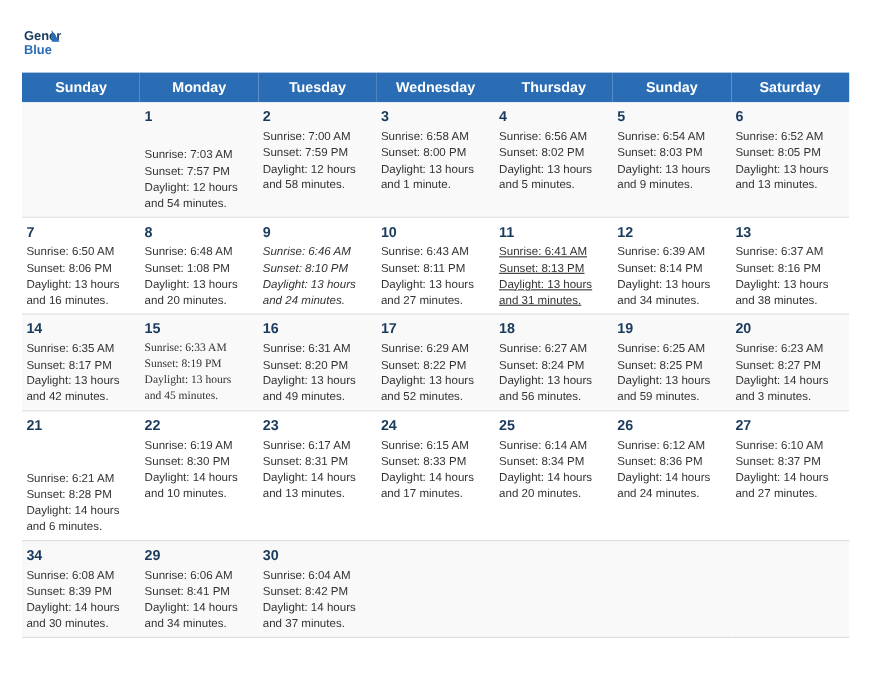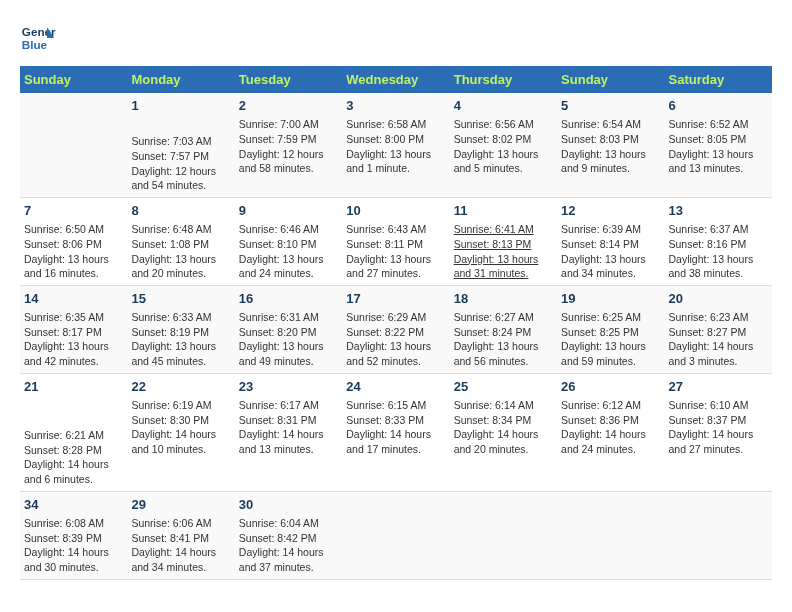--- a/index.html
+++ b/index.html
@@ -37,23 +37,23 @@
       font-size: 16px;
       color: #333;
     }
     table {
       width: 100%;
       border-collapse: collapse;
       font-size: 11px;
     }
     thead tr th {
       background: #2a6db5;
-      color: #bef264;
+      color: #ffffff;
       padding: 6px 4px;
-      text-align: left;
+      text-align: center;
       font-size: 13px;
       font-weight: bold;
     }
     tbody tr td {
       vertical-align: top;
       padding: 4px 4px;
       border-bottom: 1px solid #ddd;
       min-height: 80px;
       line-height: 1.4;
       color: #333;
@@ -158,21 +158,21 @@
         </td>
         <td>
           <span class="day-num">8</span>
           <div class="day-info" style="white-space: pre-line;">Sunrise: 6:48 AM
 Sunset: 1:08 PM
 Daylight: 13 hours
 and 20 minutes.</div>
         </td>
         <td>
           <span class="day-num">9</span>
-          <div class="day-info" style="white-space: pre-line;">Sunrise: 6:46 AM
+          <div class="day-info" style="white-space: pre-line; font-style: italic;">Sunrise: 6:46 AM
 Sunset: 8:10 PM
 Daylight: 13 hours
 and 24 minutes.</div>
         </td>
         <td>
           <span class="day-num">10</span>
           <div class="day-info" style="white-space: pre-line;">Sunrise: 6:43 AM
 Sunset: 8:11 PM
 Daylight: 13 hours
 and 27 minutes.</div>
@@ -202,21 +202,21 @@
       <tr>
         <td>
           <span class="day-num">14</span>
           <div class="day-info" style="white-space: pre-line;">Sunrise: 6:35 AM
 Sunset: 8:17 PM
 Daylight: 13 hours
 and 42 minutes.</div>
         </td>
         <td>
           <span class="day-num">15</span>
-          <div class="day-info" style="white-space: pre-line;">Sunrise: 6:33 AM
+          <div class="day-info" style="white-space: pre-line; font-family: Liberation Serif, serif;">Sunrise: 6:33 AM
 Sunset: 8:19 PM
 Daylight: 13 hours
 and 45 minutes.</div>
         </td>
         <td>
           <span class="day-num">16</span>
           <div class="day-info" style="white-space: pre-line;">Sunrise: 6:31 AM
 Sunset: 8:20 PM
 Daylight: 13 hours
 and 49 minutes.</div>

